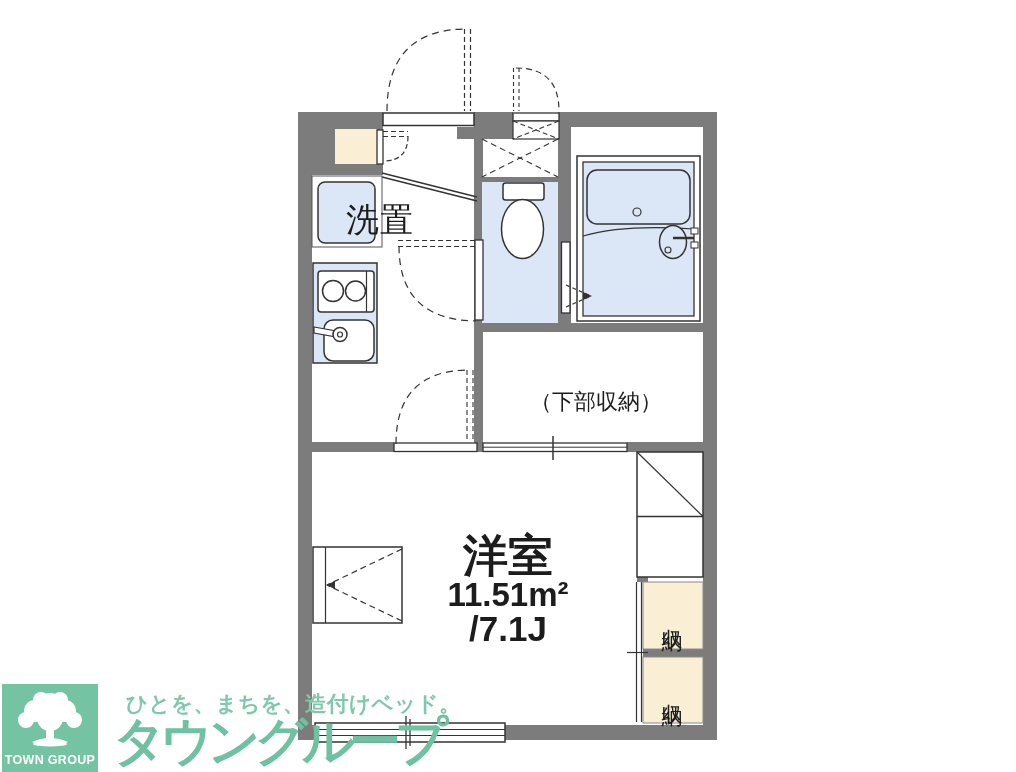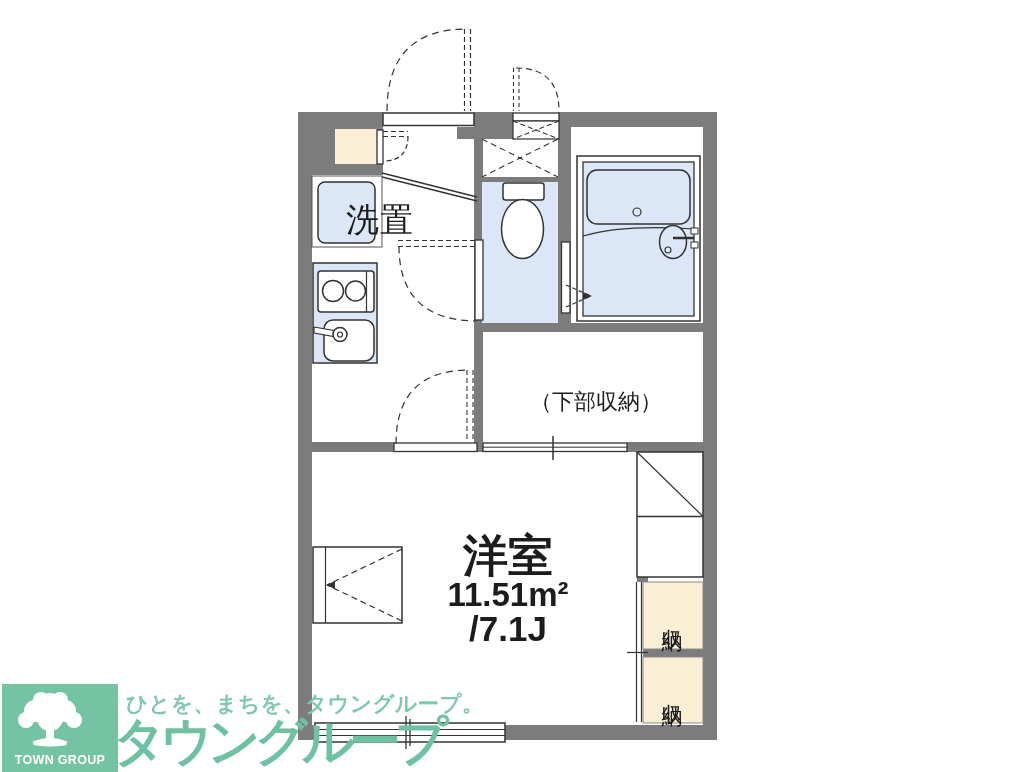--- a/index.html
+++ b/index.html
@@ -10,21 +10,21 @@
   .center{transform:translateX(-50%);}
   .lbl-laundry{font-size:33px;font-weight:500;letter-spacing:1px;}
   .lbl-bed1{font-size:23px;font-weight:500;}
   .lbl-bed2{font-size:22px;font-weight:500;}
   .lbl-room{font-size:45px;font-weight:600;}
   .lbl-sqm{font-size:33px;font-weight:600;text-align:right;}
   .lbl-jo{font-size:35px;font-weight:600;text-align:center;}
   .lbl-storage{font-size:21px;font-weight:500;writing-mode:vertical-rl;text-orientation:upright;
                letter-spacing:3px;transform:translate(-50%,-50%);}
   .logo{position:absolute;z-index:10;}
-  .logo-square{left:2px;top:684px;width:116px;height:88px;background:#74c4a3;}
+  .logo-square{left:2px;top:684px;width:96px;height:88px;background:#74c4a3;}
   .logo-square .mark-text{position:absolute;left:0;right:0;bottom:5px;text-align:center;
         color:#ffffff;font-size:12.5px;font-weight:700;letter-spacing:0.3px;}
   .logo-tagline{left:126px;top:689px;font-size:21.5px;font-weight:600;color:#7fc8ac;letter-spacing:0.5px;}
   .logo-brand{left:113px;top:707px;font-size:52px;font-weight:700;color:#6ec2a2;letter-spacing:-6px;}
 </style>
 </head>
 <body>
 
 <div class="stage">
 
@@ -227,16 +227,16 @@
         <circle cx="39" cy="16" r="8"></circle>
         <circle cx="58" cy="16" r="8"></circle>
         <circle cx="48" cy="34" r="13"></circle>
         <rect x="44" y="40" width="8" height="17"></rect>
         <path d="M30,58 Q48,50 66,58 L60,61 Q48,55 36,61 Z"></path>
         <ellipse cx="48" cy="60" rx="17" ry="2.5"></ellipse>
       </g>
     </svg>
     <div class="mark-text">TOWN GROUP</div>
   </div>
-  <div class="logo logo-tagline">ひとを、まちを、タウングループ。</div>
+  <div class="logo logo-tagline">ひとを、まちを、造付けベッド。</div>
   <div class="logo logo-brand">タウングループ</div>
 
 </div>
 
 </body></html>

